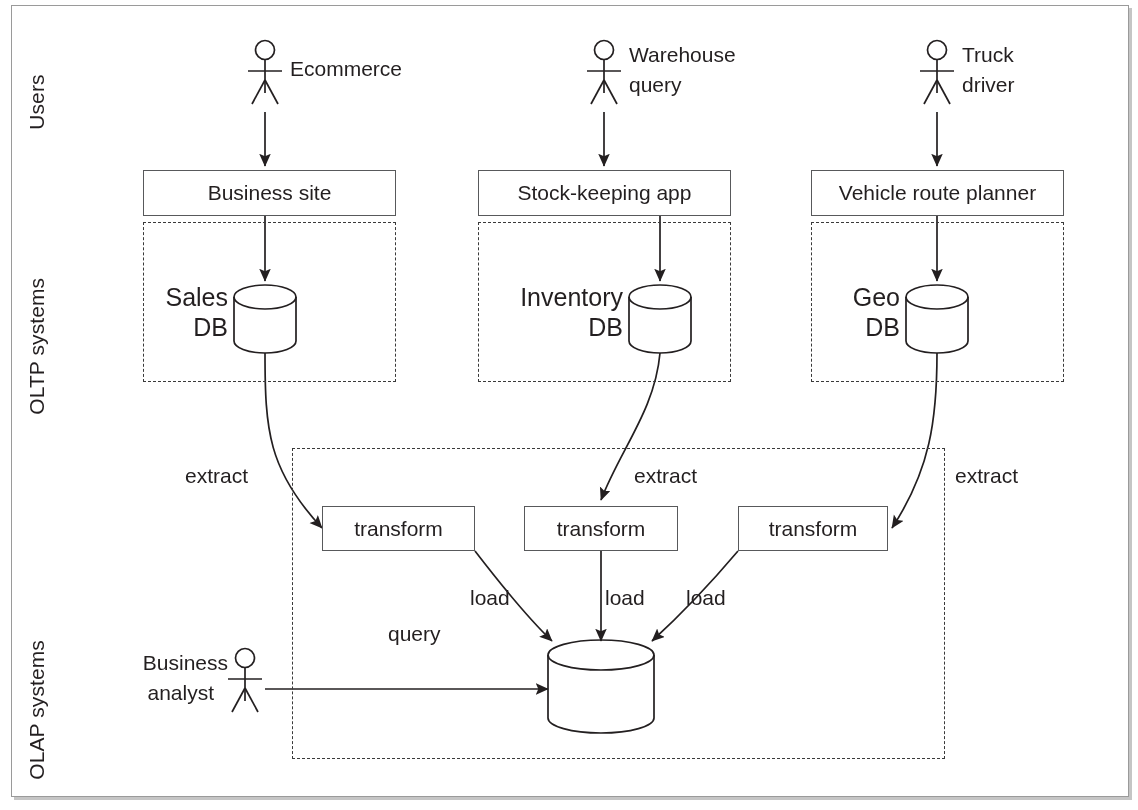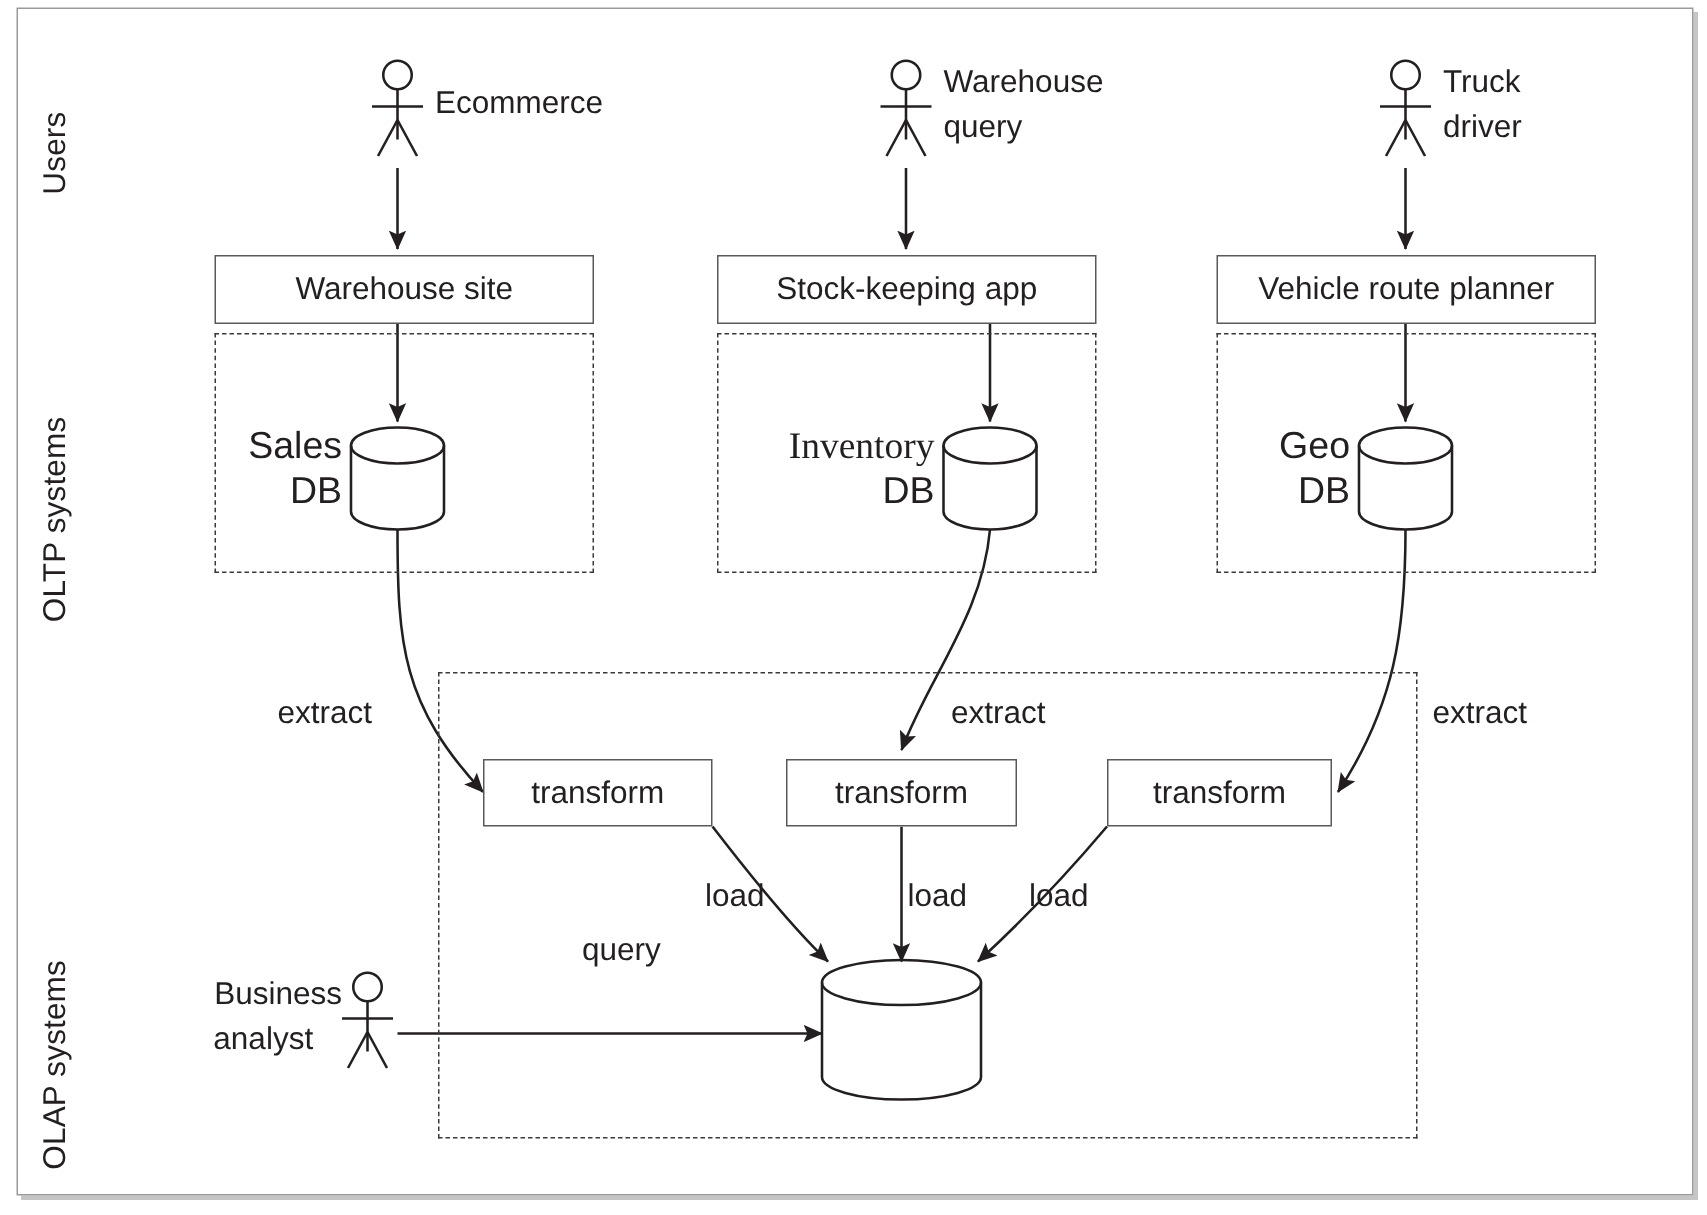--- a/index.html
+++ b/index.html
@@ -176,40 +176,40 @@
 
   <div class="txt actor-label" style="left:290px; top:57px;">Ecommerce</div>
 
   <div class="txt actor-label" style="left:629px; top:43px;">Warehouse</div>
   <div class="txt actor-label" style="left:629px; top:73px;">query</div>
 
   <div class="txt actor-label" style="left:962px; top:43px;">Truck</div>
   <div class="txt actor-label" style="left:962px; top:73px;">driver</div>
 
   <div class="txt actor-label" style="left:123px; top:651px; width:105px; text-align:right;">Business</div>
-  <div class="txt actor-label" style="left:123px; top:681px; width:105px; text-align:center;">analyst</div>
+  <div class="txt actor-label" style="left:109px; top:681px; width:105px; text-align:right;">analyst</div>
 
   <div class="dashed-group" style="left:143px; top:222px; width:253px; height:160px;"></div>
   <div class="dashed-group" style="left:478px; top:222px; width:253px; height:160px;"></div>
   <div class="dashed-group" style="left:811px; top:222px; width:253px; height:160px;"></div>
 
   <div class="box" style="left:143px; top:170px; width:253px; height:46px;">
-    <span>Warehouse site</span>
+    <span>Business site</span>
   </div>
   <div class="box" style="left:811px; top:170px; width:253px; height:46px;">
     <span>Vehicle route planner</span>
   </div>
   <div class="box" style="left:478px; top:170px; width:253px; height:46px;">
     <span>Stock-keeping app</span>
   </div>
 
   <div class="txt db-label" style="left:135px; top:283px; width:93px;">Sales</div>
   <div class="txt db-label" style="left:135px; top:313px; width:93px;">DB</div>
 
-  <div class="txt db-label" style="left:490px; top:283px; width:133px;font-family:Liberation Serif, serif;">Inventory</div>
+  <div class="txt db-label" style="left:490px; top:283px; width:133px;">Inventory</div>
   <div class="txt db-label" style="left:490px; top:313px; width:133px;">DB</div>
 
   <div class="txt db-label" style="left:810px; top:283px; width:90px;">Geo</div>
   <div class="txt db-label" style="left:810px; top:313px; width:90px;">DB</div>
 
   <div class="dashed-group" style="left:292px; top:448px; width:653px; height:311px;"></div>
 
   <div class="box" style="left:322px; top:506px; width:153px; height:45px;">
     <span>transform</span>
   </div>

